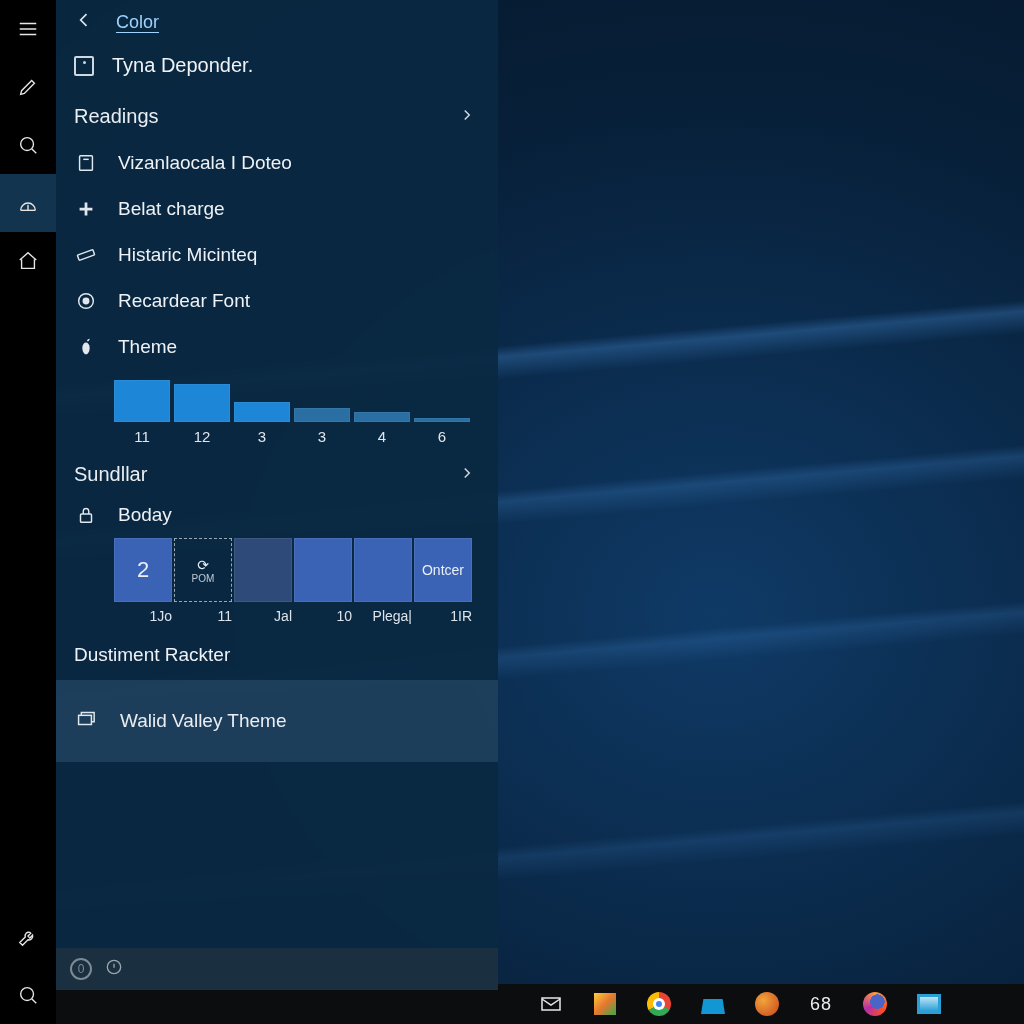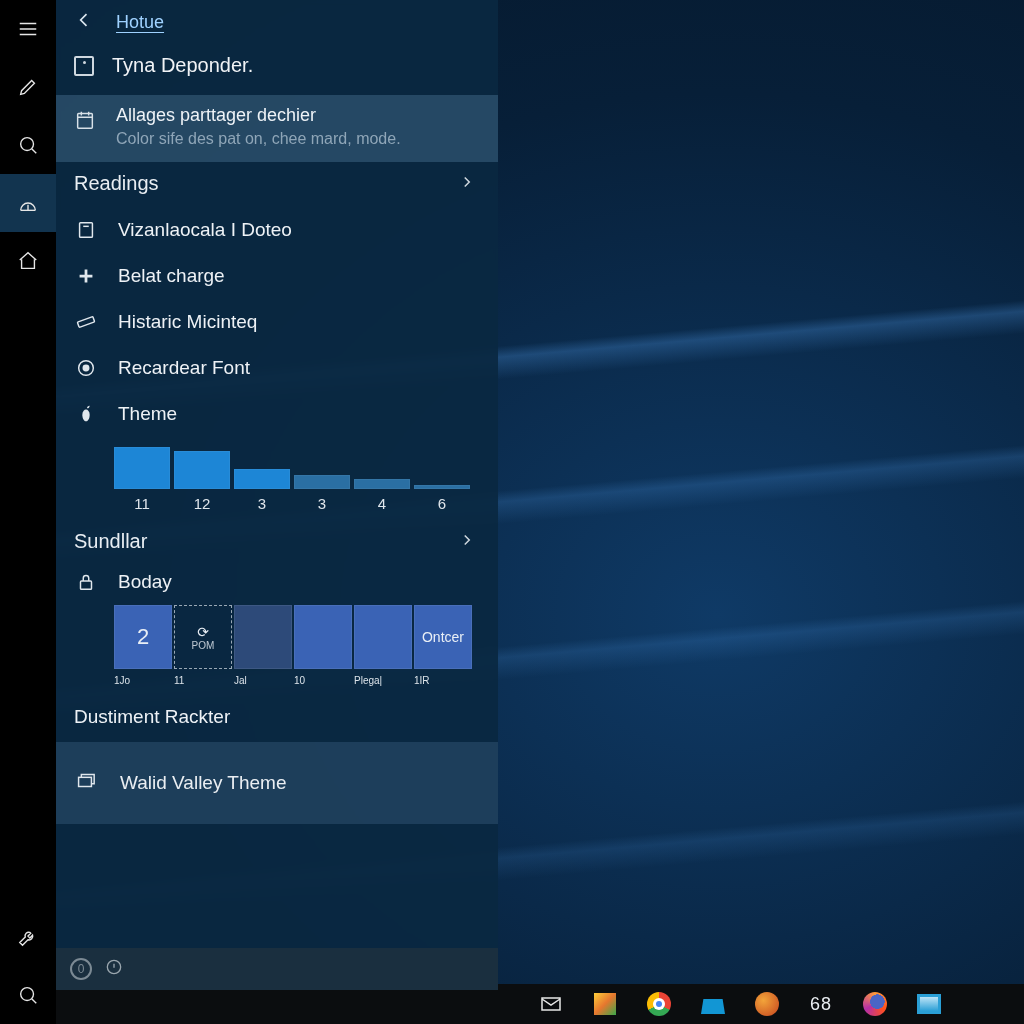--- a/index.html
+++ b/index.html
@@ -57,21 +57,21 @@
   .xlabels { display:flex; gap:4px; margin-top:6px; }
   .xlabels span{ width:56px; text-align:center; font-size:15px; color:#e0e6ec;}
   
   .tiles-wrap{ padding:6px 18px 6px 58px;}
   .tiles { display:flex; gap:2px; }
   .tile { width:58px; height:64px; background:#3a63b5; display:flex; align-items:center; justify-content:center; color:#e9eff6; font-size:14px; border:1px solid rgba(255,255,255,0.08);}
   .tile.num{ font-size:22px;}
   .tile.dashed{ background:transparent; border:1px dashed #99a8b5;}
   .tile.muted{ background:#2d4a79;}
   .tlabels { display:flex; gap:2px; margin-top:6px;}
-  .tlabels span{ width:58px; text-align:left; font-size:10px; color:#dde4ea;}
+  .tlabels span{ width:58px; text-align:right; font-size:14px; color:#dde4ea;}
   .single-row { display:flex; align-items:center; gap:24px; padding:28px 18px; background:rgba(50,85,115,0.5); margin-top:4px;}
   .single-row .ic svg{width:22px;height:22px;stroke:#e0e7ed;fill:none;stroke-width:1.6;}
   .plain-head{ padding:14px 18px 10px 18px; font-size:19px; color:#eef2f6;}
   
   .panel-search{ position:absolute; left:0; bottom:0; width:100%; height:42px; background:rgba(28,48,64,0.92); display:flex; align-items:center; padding:0 14px; gap:12px;}
   .panel-search .circ{ width:22px;height:22px;border:2px solid #7c8a94;border-radius:50%; display:flex;align-items:center;justify-content:center;color:#7c8a94;font-size:12px;}
   .panel-search .ph{ color:#8a99a4; font-size:16px; flex:1;}
   .panel-search .mic svg{width:20px;height:20px;stroke:#9aa6ae;fill:none;stroke-width:1.6;}
   
   .taskbar{ position:absolute; left:0; bottom:0; width:1024px; height:40px; background:#0b0d0f; display:flex; align-items:center; z-index:10;}
@@ -135,41 +135,29 @@
 
 <div class="panel">
   <div class="panel-inner">
 
     <div class="topbar">
       <span class="back-btn">
         <svg viewBox="0 0 24 24">
             <path d="M15 5l-7 7 7 7"></path>
           </svg>
       </span>
-      <span class="crumb">Hotue</span>
+      <span class="crumb">Color</span>
     </div>
 
     <div class="acct">
       <span class="sq"></span>
       <span class="name">Tyna Deponder.</span>
     </div>
 
 
-    <div class="selected-item">
-      <span class="ic">
-        <svg viewBox="0 0 24 24">
-            <rect x="4" y="5" width="16" height="16" rx="1"></rect>
-            <path d="M4 9h16M8 3v4M16 3v4"></path>
-          </svg>
-      </span>
-      <span class="txt">
-        <div class="t1">Allages parttager dechier</div>
-        <div class="t2">Color sife des pat on, chee mard, mode.</div>
-      </span>
-    </div>
 
     <div class="section-head">
       <span class="lbl">Readings</span>
       <span class="chev"><svg viewBox="0 0 24 24">
             <path d="M9 6l6 6-6 6"></path>
           </svg></span>
     </div>
 
     <div class="list-row">
       <span class="ic">

